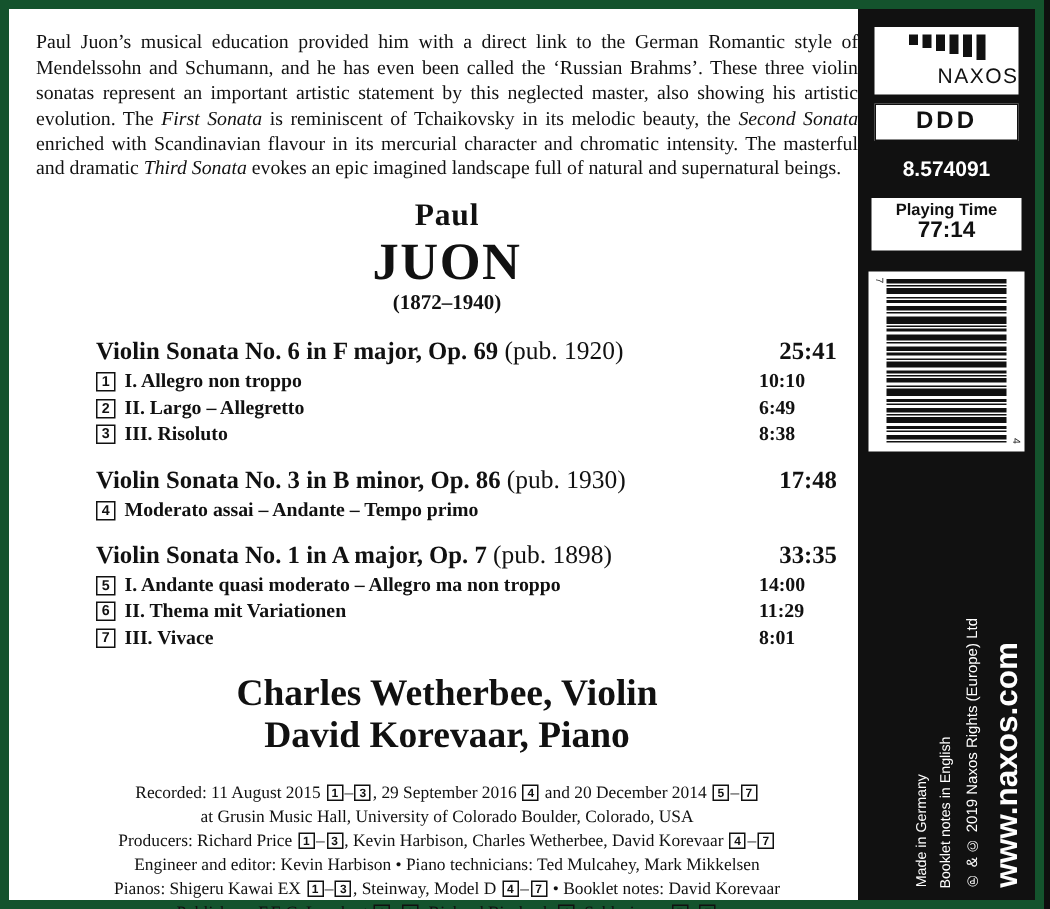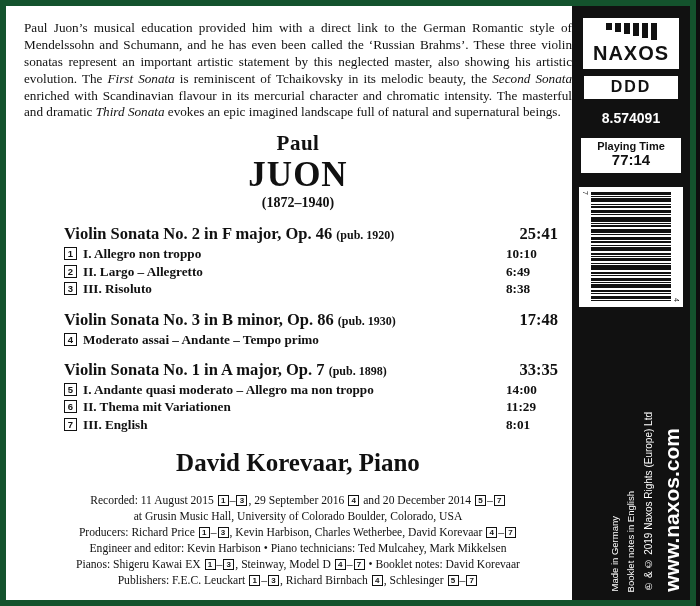--- a/index.html
+++ b/index.html
@@ -50,24 +50,25 @@
     background: #111;
   }
   .naxos-bars i:nth-child(1) { height: 7px; }
   .naxos-bars i:nth-child(2) { height: 9px; }
   .naxos-bars i:nth-child(3) { height: 11px; }
   .naxos-bars i:nth-child(4) { height: 13px; }
   .naxos-bars i:nth-child(5) { height: 15px; }
   .naxos-bars i:nth-child(6) { height: 17px; }
   .naxos-word {
     font-family: "Liberation Sans", sans-serif;
-    font-weight: bold;
-    font-size: 20px;
+    font-weight: normal;
+    font-size: 14px;
     letter-spacing: 1px;
     line-height: 1;
+    text-align: right;
   }
   .ddd-box {
     margin: 6px auto 0 auto;
     width: 96px;
     background: #fff;
     color: #111;
     text-align: center;
     font-family: "Liberation Sans", sans-serif;
     font-weight: bold;
     font-size: 16px;
@@ -218,22 +219,22 @@
   .work { margin-bottom: 3px; }
   .work-title-row {
     display: flex;
     align-items: baseline;
     font-weight: bold;
     font-size: 16.5px;
     margin-bottom: 1px;
   }
   .work-title { flex: 1; }
   .work-title .pub {
-    font-weight: bold;
-    font-size: 12px;
+    font-weight: normal;
+    font-size: 17px;
   }
   .work-dur {
     font-weight: bold;
     font-size: 16.5px;
     width: 52px;
     text-align: right;
   }
   .track-row {
     display: flex;
     align-items: baseline;
@@ -311,21 +312,21 @@
       <div class="composer-first">Paul</div>
       <div class="composer-last">JUON</div>
       <div class="composer-dates">(1872–1940)</div>
     </div>
 
     <div class="works">
 
       <div class="work">
         <div class="work-title-row">
           <div class="work-title">
-            <span>Violin Sonata No. 2 in F major, Op. 46</span>
+            <span>Violin Sonata No. 6 in F major, Op. 69</span>
             <span class="pub">(pub. 1920)</span>
           </div>
           <div class="work-dur">25:41</div>
         </div>
         <div class="track-row">
           <span class="tracknum">1</span>
           <span class="track-title">I. Allegro non troppo</span>
           <span class="track-dur">10:10</span>
         </div>
         <div class="track-row">
@@ -372,27 +373,28 @@
           <span class="track-title">I. Andante quasi moderato – Allegro ma non troppo</span>
           <span class="track-dur">14:00</span>
         </div>
         <div class="track-row">
           <span class="tracknum">6</span>
           <span class="track-title">II. Thema mit Variationen</span>
           <span class="track-dur">11:29</span>
         </div>
         <div class="track-row">
           <span class="tracknum">7</span>
-          <span class="track-title">III. English</span>
+          <span class="track-title">III. Vivace</span>
           <span class="track-dur">8:01</span>
         </div>
       </div>
     </div>
 
     <div class="performers">
+      <div class="performer">Charles Wetherbee, Violin</div>
       <div class="performer">David Korevaar, Piano</div>
     </div>
 
     <div class="credits">
       <div class="line">
         <span>Recorded: 11 August 2015</span>
         <span class="tn-small">1</span>–<span class="tn-small">3</span><span>, 29 September 2016</span>
         <span class="tn-small">4</span><span> and 20 December 2014</span>
         <span class="tn-small">5</span>–<span class="tn-small">7</span>
       </div>

